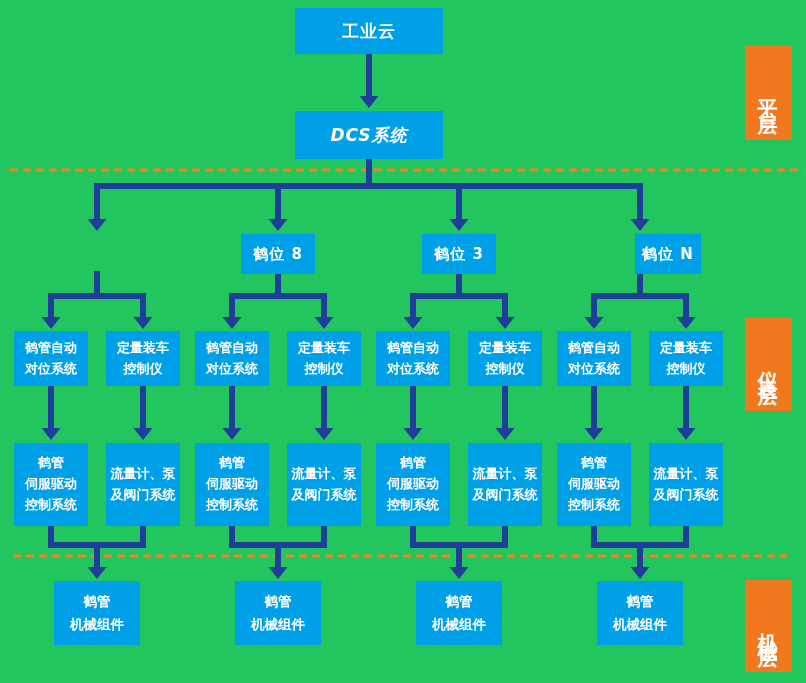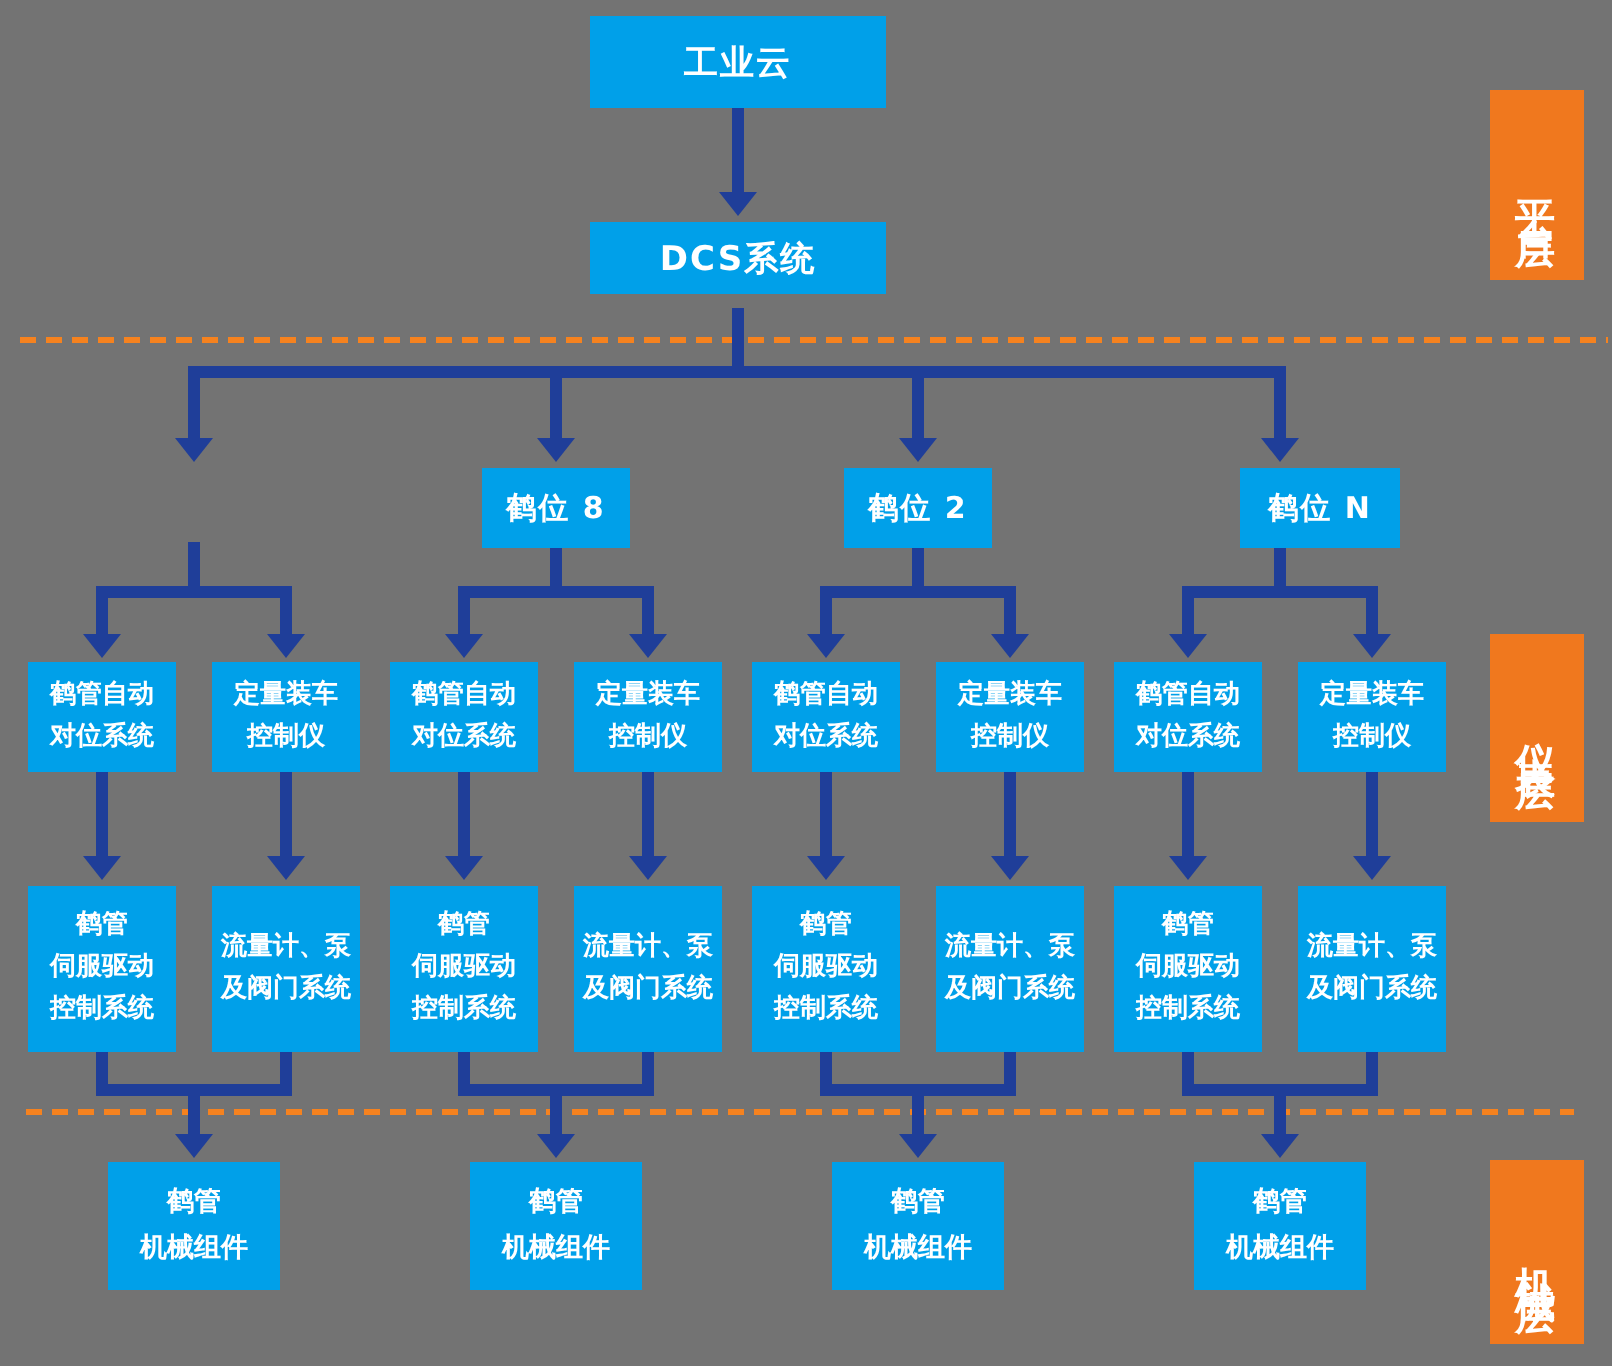--- a/index.html
+++ b/index.html
@@ -7,21 +7,21 @@
     --navy:#1f3e99;
     --orange:#f0781e;
     --dash:#f5821f;
     --text:#ffffff;
   }
   html,body{margin:0;padding:0;background:#ffffff;}
   body{font-family:"DejaVu Sans","Liberation Sans",sans-serif;}
   #canvas{
     position:relative;
     width:806px;height:683px;
-    background:#737373;
+    background:#22c55e;
     overflow:hidden;
   }
   #connector-layer{
     position:absolute;left:0;top:0;width:806px;height:683px;
   }
   .node{
     position:absolute;
     background:var(--cyan);
     color:var(--text);
     display:flex;align-items:center;justify-content:center;
@@ -125,21 +125,21 @@
       <line x1="686" y1="386" x2="686" y2="426" stroke="#1f3e99" stroke-width="6" stroke-linecap="square"></line>
       <polygon points="676.5,428 695.5,428 686,440" fill="#1f3e99"></polygon>
       <line x1="594" y1="526" x2="594" y2="545" stroke="#1f3e99" stroke-width="6" stroke-linecap="square"></line>
       <line x1="686" y1="526" x2="686" y2="545" stroke="#1f3e99" stroke-width="6" stroke-linecap="square"></line>
       <line x1="594" y1="545" x2="686" y2="545" stroke="#1f3e99" stroke-width="6" stroke-linecap="square"></line>
       <line x1="640" y1="545" x2="640" y2="565" stroke="#1f3e99" stroke-width="6" stroke-linecap="square"></line>
       <polygon points="630.5,567 649.5,567 640,579" fill="#1f3e99"></polygon>
     </svg>
 
   <div class="node big" style="left:295px;top:8px;width:148px;height:46px;">工业云</div>
-  <div class="node big" style="left:295px;top:111px;width:148px;height:36px;">DCS系统</div>
+  <div class="node big" style="left:295px;top:111px;width:148px;height:48px;font-style:italic;">DCS系统</div>
 
   <div class="node sub" style="left:14px;top:331px;width:74px;height:55px;">鹤管自动
 对位系统</div>
   <div class="node sub" style="left:106px;top:331px;width:74px;height:55px;">定量装车
 控制仪</div>
   <div class="node tall" style="left:14px;top:443px;width:74px;height:83px;">鹤管
 伺服驱动
 控制系统</div>
   <div class="node tall" style="left:106px;top:443px;width:74px;height:83px;">流量计、泵
 及阀门系统</div>
@@ -152,34 +152,34 @@
   <div class="node sub" style="left:287px;top:331px;width:74px;height:55px;">定量装车
 控制仪</div>
   <div class="node tall" style="left:195px;top:443px;width:74px;height:83px;">鹤管
 伺服驱动
 控制系统</div>
   <div class="node tall" style="left:287px;top:443px;width:74px;height:83px;">流量计、泵
 及阀门系统</div>
   <div class="node mech" style="left:235px;top:581px;width:86px;height:64px;">鹤管
 机械组件</div>
 
-  <div class="node station" style="left:422px;top:234px;width:74px;height:40px;">鹤位 2</div>
+  <div class="node station" style="left:422px;top:234px;width:74px;height:40px;">鹤位 3</div>
   <div class="node sub" style="left:376px;top:331px;width:74px;height:55px;">鹤管自动
 对位系统</div>
   <div class="node sub" style="left:468px;top:331px;width:74px;height:55px;">定量装车
 控制仪</div>
   <div class="node tall" style="left:376px;top:443px;width:74px;height:83px;">鹤管
 伺服驱动
 控制系统</div>
   <div class="node tall" style="left:468px;top:443px;width:74px;height:83px;">流量计、泵
 及阀门系统</div>
   <div class="node mech" style="left:416px;top:581px;width:86px;height:64px;">鹤管
 机械组件</div>
 
-  <div class="node station" style="left:620px;top:234px;width:80px;height:40px;">鹤位 N</div>
+  <div class="node station" style="left:635px;top:234px;width:66px;height:40px;">鹤位 N</div>
   <div class="node sub" style="left:557px;top:331px;width:74px;height:55px;">鹤管自动
 对位系统</div>
   <div class="node sub" style="left:649px;top:331px;width:74px;height:55px;">定量装车
 控制仪</div>
   <div class="node tall" style="left:557px;top:443px;width:74px;height:83px;">鹤管
 伺服驱动
 控制系统</div>
   <div class="node tall" style="left:649px;top:443px;width:74px;height:83px;">流量计、泵
 及阀门系统</div>
   <div class="node mech" style="left:597px;top:581px;width:86px;height:64px;">鹤管

